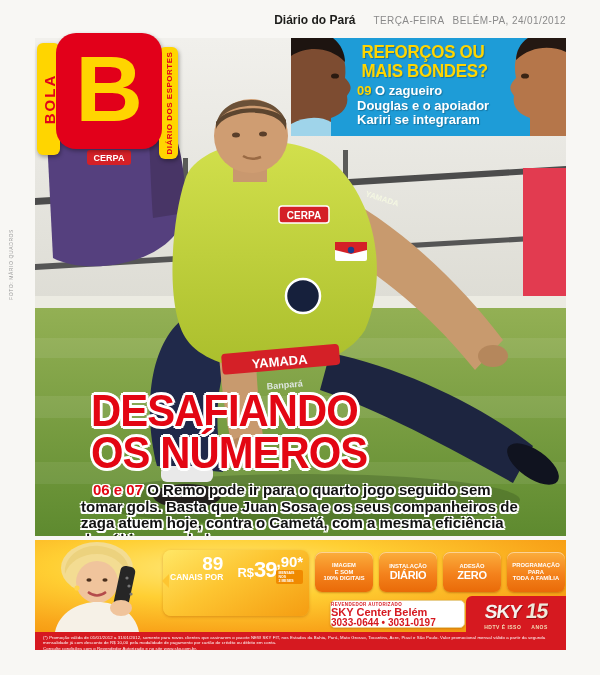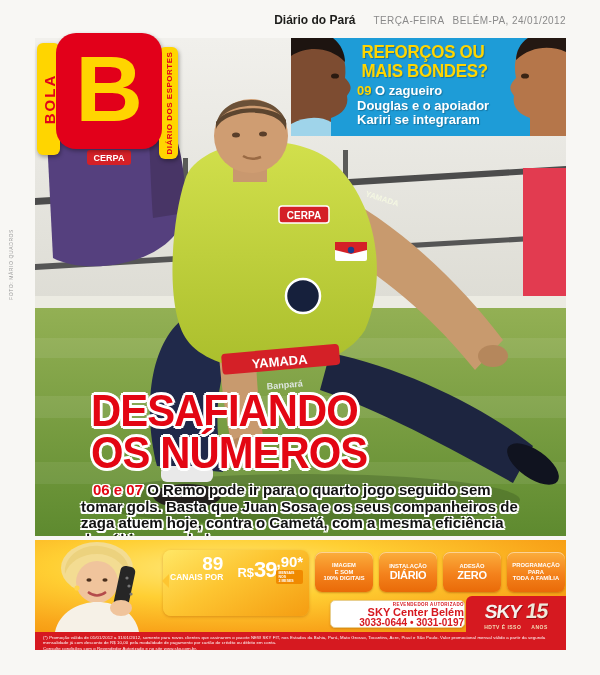--- a/index.html
+++ b/index.html
@@ -76,21 +76,21 @@
 
   .badges { position:absolute; left:280px; top:12px; display:flex; gap:6px; }
   .badge { width:58px; height:40px; border-radius:7px;
            background:linear-gradient(180deg,#fbae3c 0%, #f4821c 55%, #e96a08 100%);
            box-shadow:0 1px 2px rgba(140,60,0,.4), inset 0 1px 0 rgba(255,255,255,.45);
            color:#fff; font-weight:bold; text-align:center; display:flex; flex-direction:column; justify-content:center; line-height:6.5px; }
   .badge .s { font-size:5.8px; }
   .badge .big { font-size:11px; line-height:12px; letter-spacing:-.3px; }
 
   .dealer { position:absolute; left:295px; top:60px; width:135px; height:28px; background:#fff; border-radius:5px;
-            border:1px solid #e8cf90; text-align:right; box-shadow:0 1px 2px rgba(140,60,0,.3); }
+            border:1px solid #e8cf90; text-align:left; box-shadow:0 1px 2px rgba(140,60,0,.3); }
   .dealer .lbl { font-size:4.5px; color:#d61920; font-weight:bold; letter-spacing:.4px; margin-top:1px; }
   .dealer .nm { font-size:11px; color:#d61920; font-weight:bold; line-height:11px; }
   .dealer .ph { font-size:10px; color:#d61920; font-weight:bold; line-height:10px; }
 
   .sky15 { position:absolute; right:0; top:56px; width:100px; height:36px; background:#d61920;
            border-top-left-radius:6px; display:flex; flex-direction:column; align-items:center; justify-content:center; }
   .skyrow { display:flex; align-items:baseline; gap:5px; transform:skewX(-8deg); }
   .skywd { color:#f4f2ee; font-size:19px; font-weight:bold; letter-spacing:-1px; text-shadow:1px 1px 0 #8f0e13; }
   .n15 { color:#efe8da; font-size:21px; font-weight:bold; letter-spacing:-1px; text-shadow:1px 1px 0 #8f0e13; }
   .skysub { display:flex; gap:10px; color:#f3ddb6; font-size:5px; font-weight:bold; letter-spacing:.5px; margin-top:1px; }

